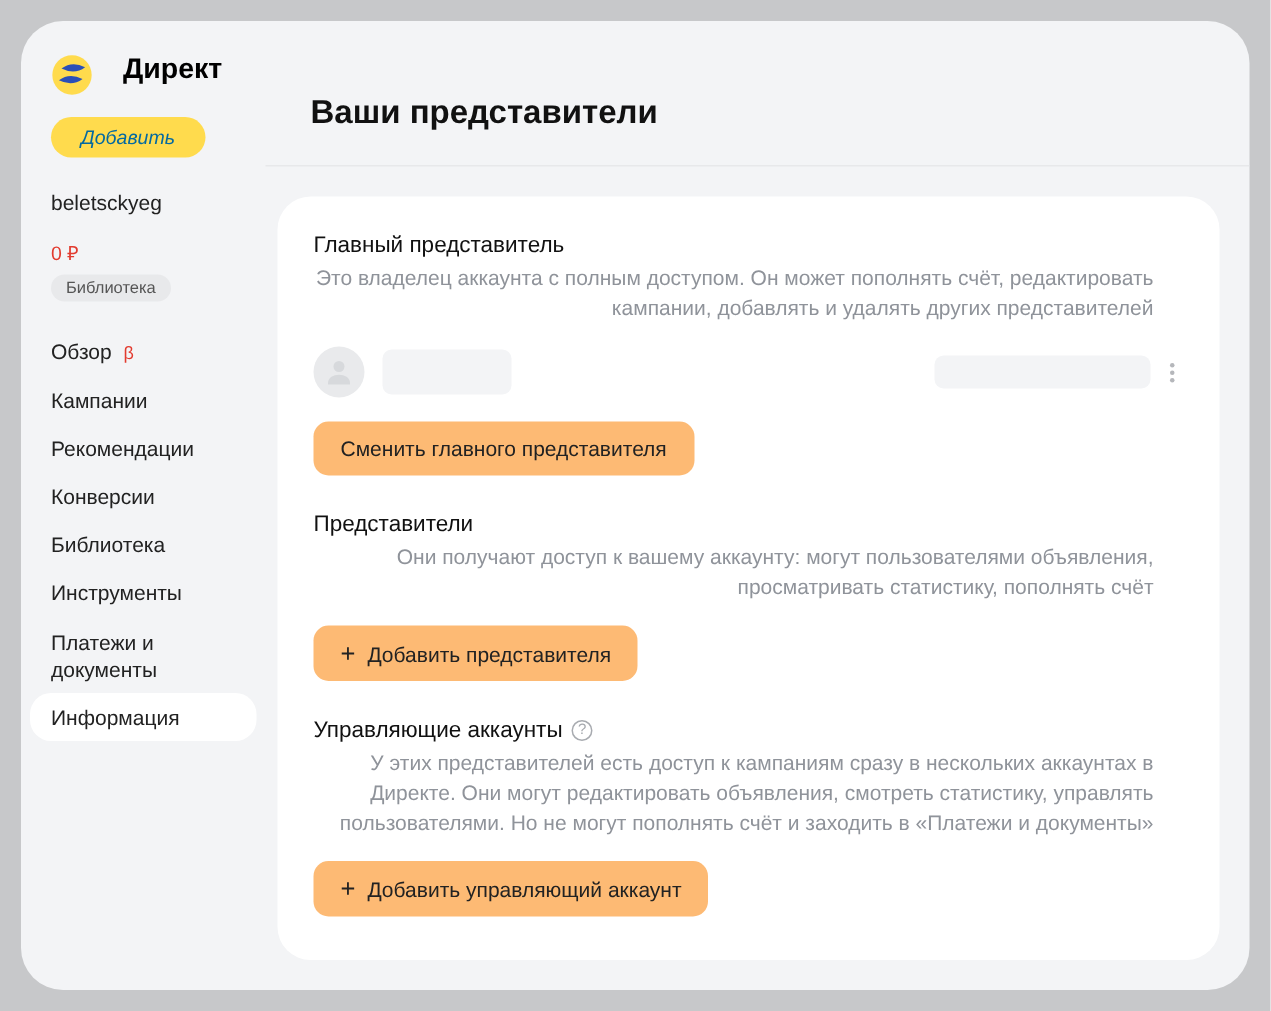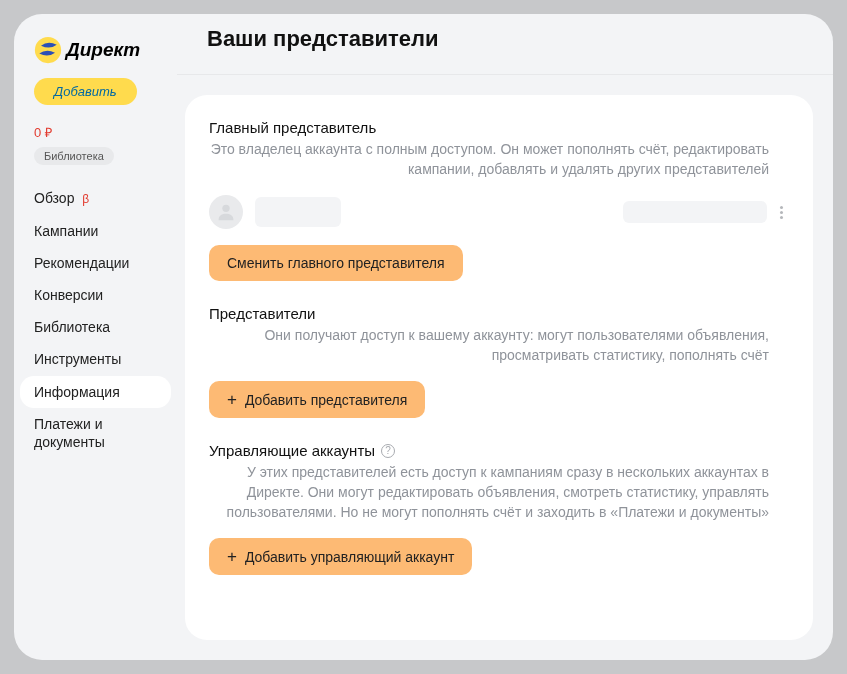--- a/index.html
+++ b/index.html
@@ -20,24 +20,23 @@
     overflow: hidden;
     display: flex;
   }
   .sidebar {
     width: 163px;
     padding: 22px 0 0 0;
     flex-shrink: 0;
   }
   .logo-row {
     display: flex;
-    align-items: center;
-    gap: 4px;
+    align-items: flex-start;
+    gap: 20px;
     padding: 0 18px 14px 20px;
-    font-style: italic;
   }
   .logo-icon {
     width: 28px; height: 28px;
   }
   .logo-text {
     font-size: 19px;
     font-weight: 700;
     color: #000;
   }
   .btn-add {
@@ -92,22 +91,23 @@
     color: #e23b2f;
     font-size: 12px;
     margin-left: 4px;
   }
   .main {
     flex: 1;
     display: flex;
     flex-direction: column;
   }
   .header {
-    padding: 12px 30px 22px 30px;
+    padding: 28px 30px 22px 30px;
     border-bottom: 1px solid #e7e8ea;
+    margin-top: 20px;
   }
   .header h1 {
     font-size: 22px;
     font-weight: 600;
     color: #111;
   }
   .content {
     background: #fff;
     margin: 20px 20px 20px 8px;
     border-radius: 22px;
@@ -214,36 +214,37 @@
       <span class="logo-icon">
         <svg viewBox="0 0 32 32" width="28" height="28">
           <circle cx="16" cy="16" r="15" fill="#ffdb4d"></circle>
           <path d="M8 11 Q16 5 26 10 Q18 16 8 11 Z" fill="#2b4fb7"></path>
           <path d="M6 20 Q14 14 24 19 Q16 25 6 20 Z" fill="#2b4fb7"></path>
         </svg>
       </span>
       <span class="logo-text">Директ</span>
     </div>
     <button class="btn-add">Добавить</button>
+    <div class="username">beletsckyeg</div>
     <div class="balance-block">
       <div class="balance">0 ₽</div>
       <button class="topup-btn">Библиотека</button>
     </div>
     <nav class="nav">
       <div class="nav-item">
         <span>Обзор</span>
         <span class="beta">β</span>
       </div>
       <div class="nav-item"><span>Кампании</span></div>
       <div class="nav-item"><span>Рекомендации</span></div>
       <div class="nav-item"><span>Конверсии</span></div>
       <div class="nav-item"><span>Библиотека</span></div>
       <div class="nav-item"><span>Инструменты</span></div>
+      <div class="nav-item"><span>Платежи и документы</span></div>
       <div class="nav-item active"><span>Информация</span></div>
-      <div class="nav-item"><span>Платежи и документы</span></div>
     </nav>
   </aside>
 
   <main class="main">
     <div class="header">
       <h1>Ваши представители</h1>
     </div>
     <div class="content">
 
       <section class="section">

